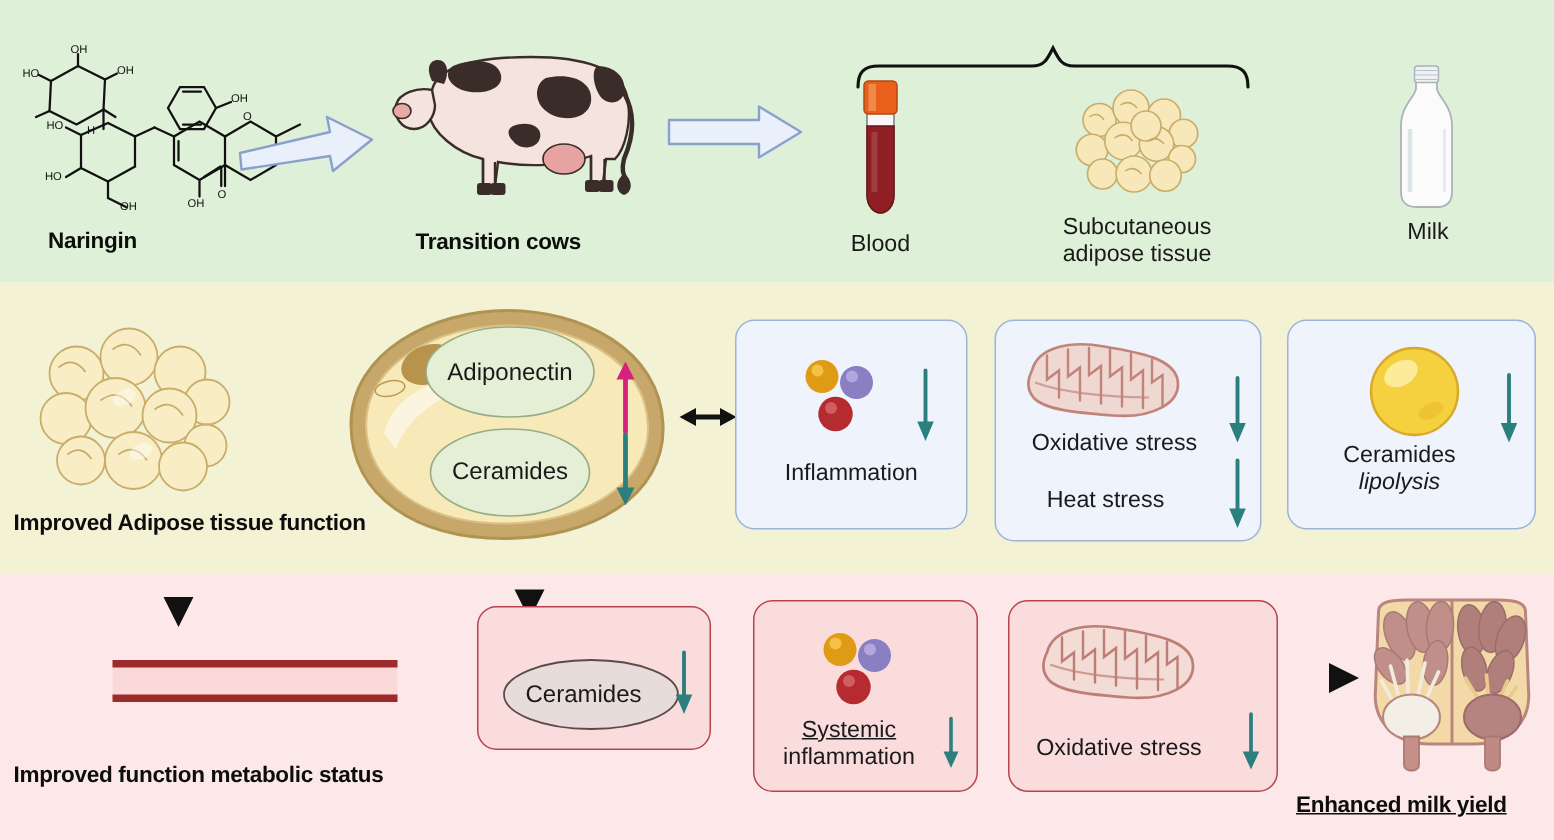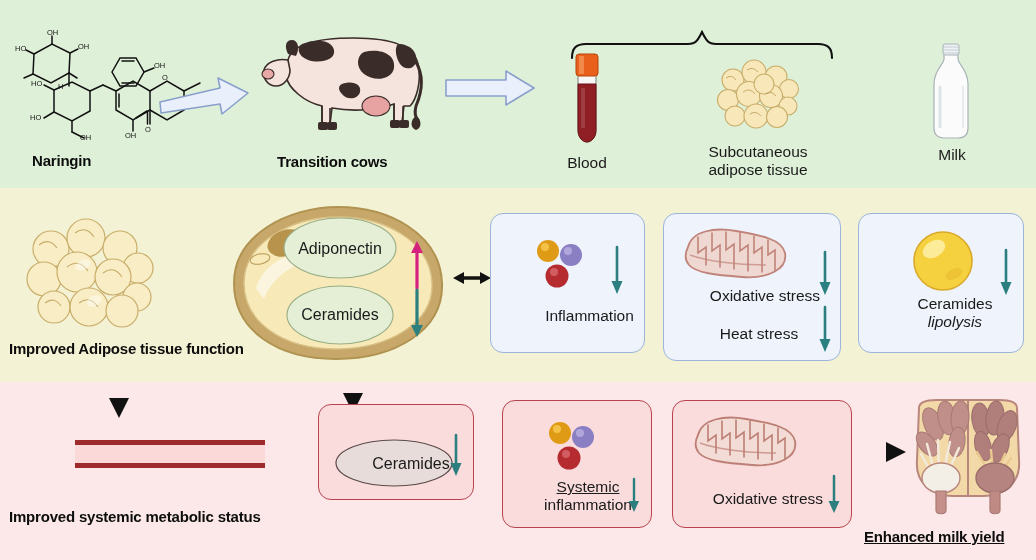--- a/index.html
+++ b/index.html
@@ -34,21 +34,21 @@
 
   
   .panel{
     position:absolute;border-radius:13px;box-sizing:border-box;
   }
   .panel-blue{background:#eef3fc;border:1.4px solid #9bb4d8;}
   .panel-pink{background:#fadcdc;border:1.7px solid #b8434f;}
 
   .panel-text{
     position:absolute;width:100%;text-align:center;
-    color:#1a1a1a;font-size:15.5px;line-height:1.15;padding-left:22px;
+    color:#1a1a1a;font-size:15.5px;line-height:1.15;
   }
 
   
   .teal-arrow{position:absolute;}
 
   
   .black-arrow{position:absolute;}
 
   
   #vessel{
@@ -409,21 +409,21 @@
             <stop offset="55%" stop-color="#111"></stop>
         </linearGradient>
       </defs>
       <path d="M12 0 L12 32" stroke="url(#gfade2)" stroke-width="6.5"></path>
       <path d="M12 48 L22 28 L2 28 Z" fill="#111"></path>
     </svg>
   </div>
 
   <div id="vessel"></div>
 
-  <div class="bold-label" style="left:9px;top:508px;">Improved systemic metabolic status</div>
+  <div class="bold-label" style="left:9px;top:508px;">Improved function metabolic status</div>
 
   <div class="panel panel-pink" style="left:318px;top:404px;width:156px;height:96px;"></div>
   <div style="position:absolute;left:334px;top:438px;">
     <svg width="120" height="50" viewBox="0 0 120 50">
       <ellipse cx="60" cy="25" rx="58" ry="23" fill="#e8dcda" stroke="#5a4a48" stroke-width="1.2"></ellipse>
     </svg>
   </div>
   <div class="panel-text" style="left:318px;top:455px;width:142px;font-size:16px;">Ceramides</div>
   <div class="teal-arrow" style="left:449px;top:435px;">
     <svg width="14" height="42" viewBox="0 0 14 42">

